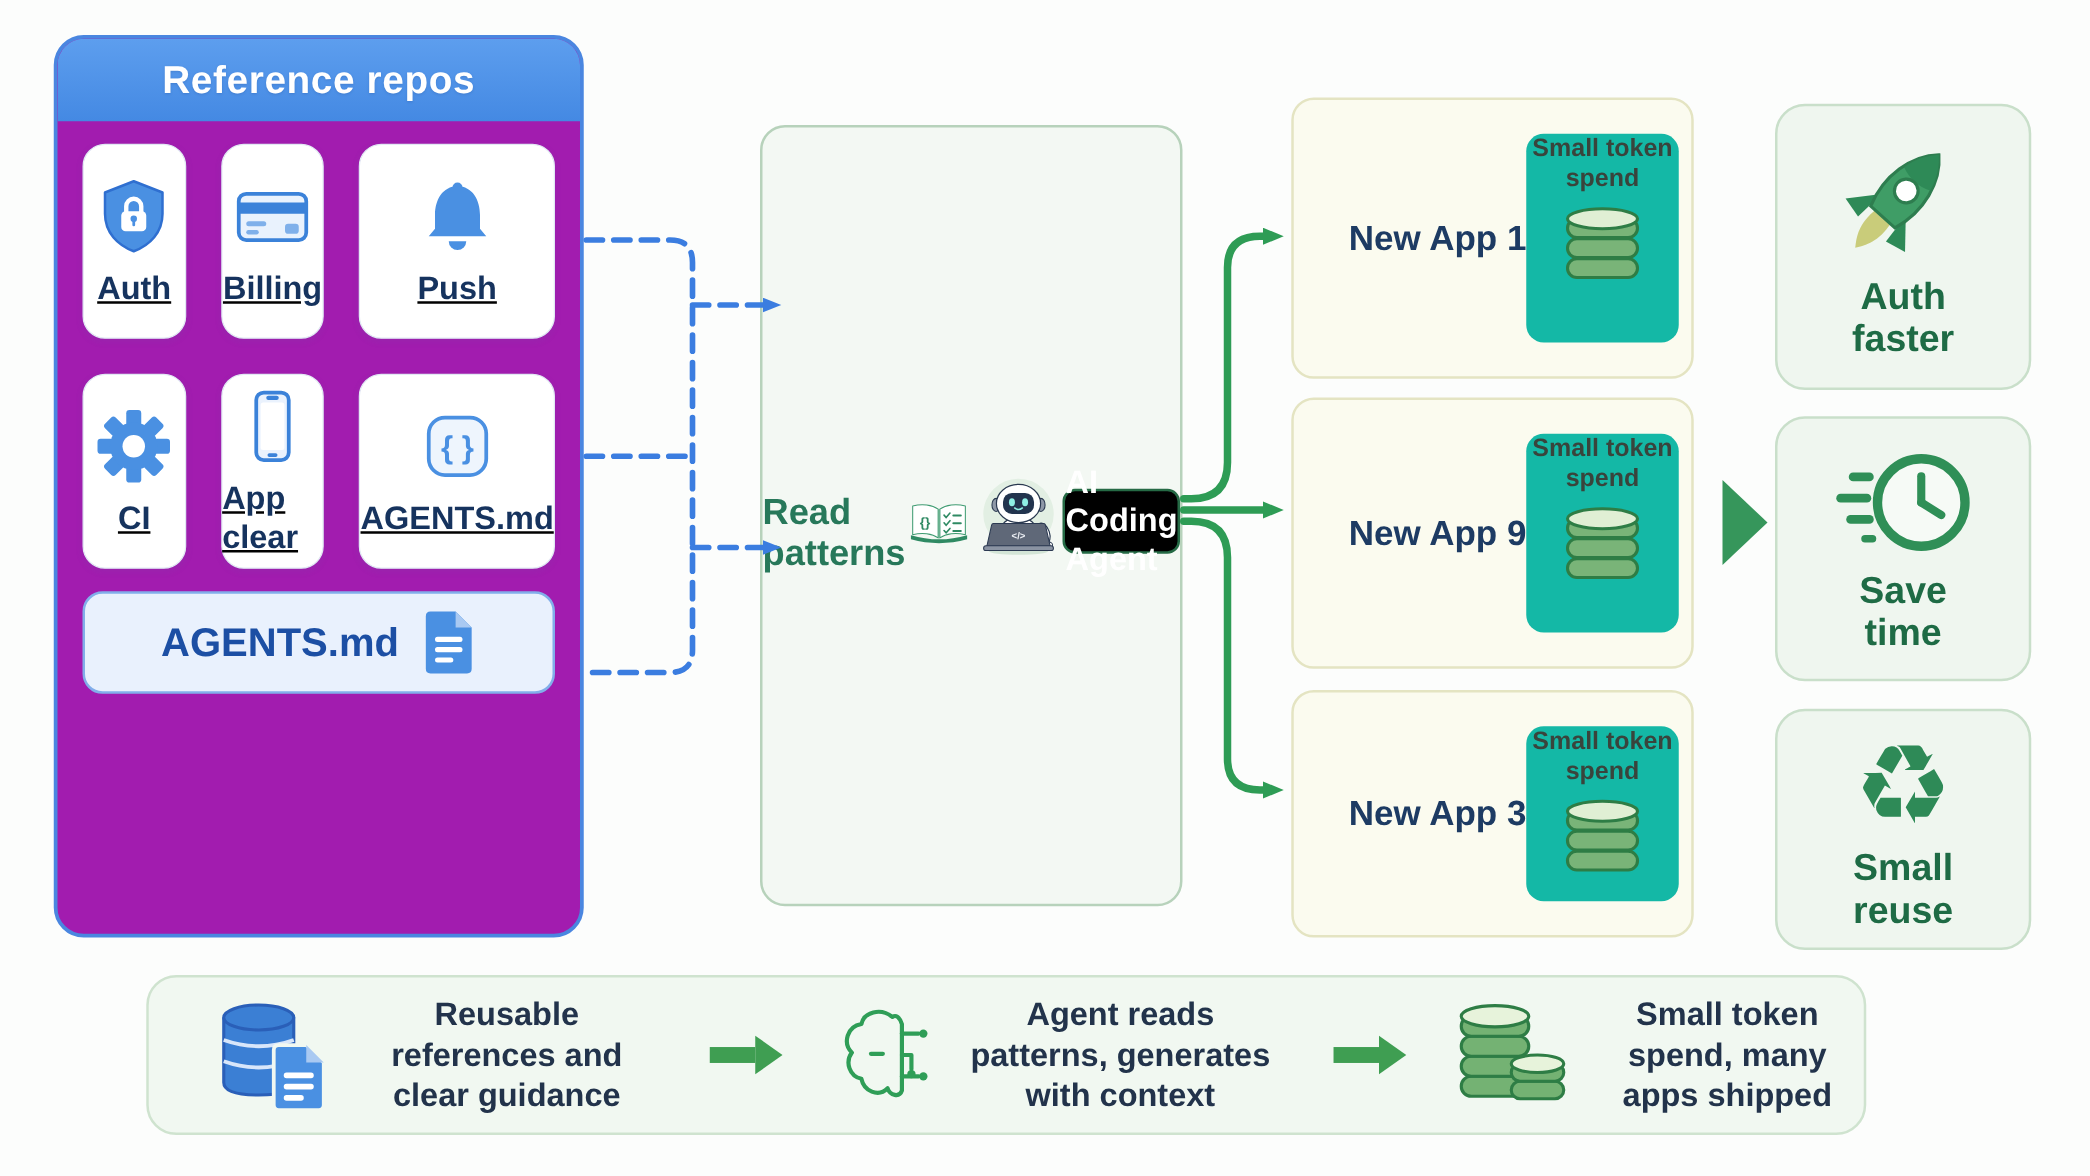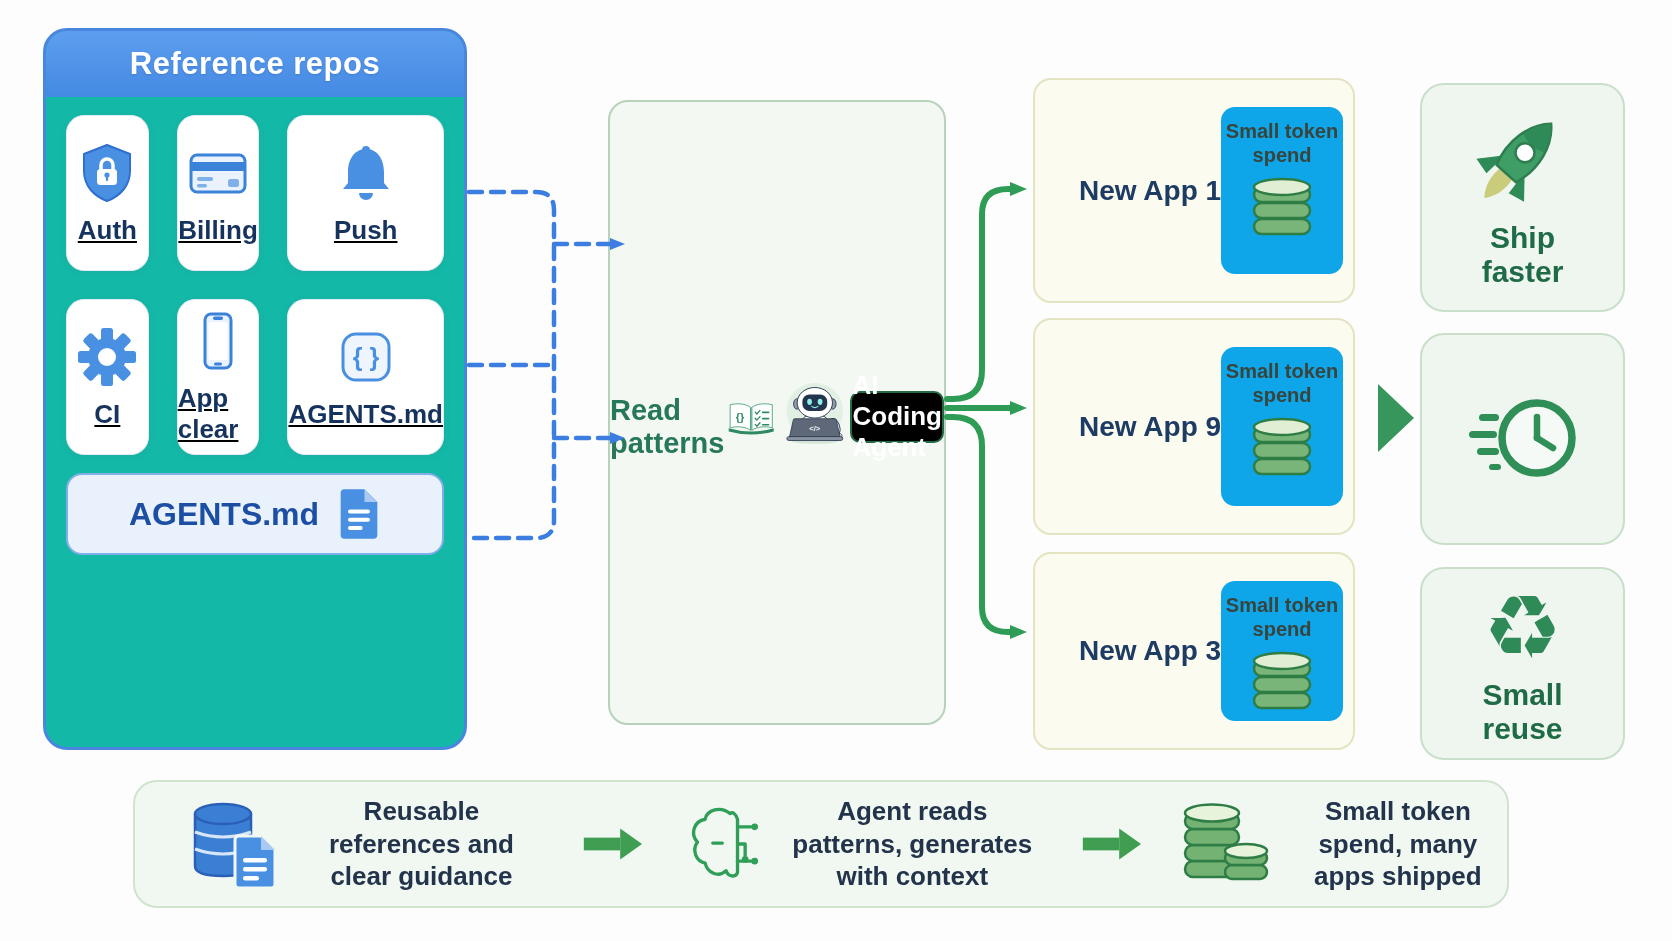--- a/index.html
+++ b/index.html
@@ -8,21 +8,21 @@
     font-family: "Liberation Sans", "DejaVu Sans", sans-serif;
     background:#fcfdfc;
     position:relative;
     overflow:hidden;
   }
   .abs { position:absolute; }
 
   
   .ref-panel {
     left:43px; top:28px; width:424px; height:722px;
-    background:#14b8a6;
+    background:#a21caf;
     border:3px solid #4a86e0;
     border-radius:24px;
     overflow:hidden;
   }
   .ref-header {
     height:66px;
     background:linear-gradient(180deg,#5d9eee,#4489e3);
     display:flex; align-items:center; justify-content:center;
   }
   .ref-title {
@@ -84,24 +84,24 @@
     padding:0 10px 0 24px;
   }
   .app-card-1 { top:78px;  height:225px; }
   .app-card-2 { top:318px; height:217px; }
   .app-card-3 { top:552px; height:198px; }
   .app-left { width:162px; display:flex; flex-direction:row; align-items:center; gap:20px; }
   .app-label { font-size:28px; font-weight:bold; color:#1d3b63; white-space:nowrap; }
   .token-card {
     margin-left:auto;
     width:138px; height:calc(100% - 54px);
-    background:#0ea5e9;
+    background:#14b8a6;
     border-radius:14px;
     display:flex; flex-direction:column; align-items:center;
-    padding-top:12px; gap:6px;
+    gap:6px;
   }
   .token-note {
     width:122px; text-align:center;
     font-size:20px; font-weight:600; color:#39443c; line-height:1.2;
   }
 
   
   .benefit-card {
     left:1420px; width:205px;
     background:#eff6ef;
@@ -122,21 +122,20 @@
   }
 
   
   .legend-bar {
     left:117px; top:780px; width:1376px; height:128px;
     background:#f1f8f1;
     border:2px solid #cfe3cf;
     border-radius:24px;
     display:flex; align-items:center;
     padding-left:52px;
-    margin-left:16px;
   }
   .legend-text {
     text-align:center;
     font-size:26px; font-weight:600; color:#22334b; line-height:1.25;
   }
   .lt-1 { width:256px; margin-left:22px; }
   .lt-2 { width:274px; margin-left:20px; }
   .lt-3 { width:240px; margin-left:18px; }
   .legend-arrow { margin-left:44px; }
   .legend-icon { flex:0 0 auto; }
@@ -353,35 +352,36 @@
   <svg width="110" height="110" viewBox="0 0 110 110">
     <g transform="rotate(42 55 48)">
       <path d="M47,72 C44,90 50,99 55,106 C60,99 66,90 63,72 Z" fill="#c9cc7a"></path>
       <path d="M42,60 L23,82 L40,86 Z" fill="#2e8a57"></path>
       <path d="M68,60 L87,82 L70,86 Z" fill="#2e8a57"></path>
       <path d="M55,6 C71,21 77,48 68,73 H42 C33,48 39,21 55,6 Z" fill="#3f9d66" stroke="#2e7d4f" stroke-width="2.5"></path>
       <path d="M55,6 C62,13 67,22 69,32 C60,36 50,36 41,32 C43,22 48,13 55,6 Z" fill="#2e8a57"></path>
       <circle cx="55" cy="45" r="9.5" fill="#ffffff" stroke="#2e7d4f" stroke-width="2.5"></circle>
     </g>
   </svg>
-  <div class="benefit-label">Ship faster</div>
+  <div class="benefit-label">Auth faster</div>
 </div>
 
 <div class="abs benefit-card benefit-2">
   <svg width="120" height="98" viewBox="0 0 120 98">
     <circle cx="74" cy="48" r="35" fill="#f6faf6" stroke="#2f8f57" stroke-width="7.5"></circle>
     <path d="M74,48 V27" stroke="#2f8f57" stroke-width="6.5" stroke-linecap="round"></path>
     <path d="M74,48 L90,58" stroke="#2f8f57" stroke-width="6.5" stroke-linecap="round"></path>
     <g fill="#2f8f57">
       <rect x="16" y="24" width="20" height="7" rx="3.5"></rect>
       <rect x="6" y="41" width="28" height="7" rx="3.5"></rect>
       <rect x="14" y="58" width="22" height="7" rx="3.5"></rect>
       <rect x="26" y="74" width="12" height="6" rx="3"></rect>
     </g>
   </svg>
+  <div class="benefit-label">Save time</div>
 </div>
 
 <div class="abs benefit-card benefit-3">
   <div class="recycle-glyph">♻</div>
   <div class="benefit-label">Small reuse</div>
 </div>
 
 <div class="abs legend-bar">
 
   <svg class="legend-icon" width="96" height="96" viewBox="0 0 96 96">

